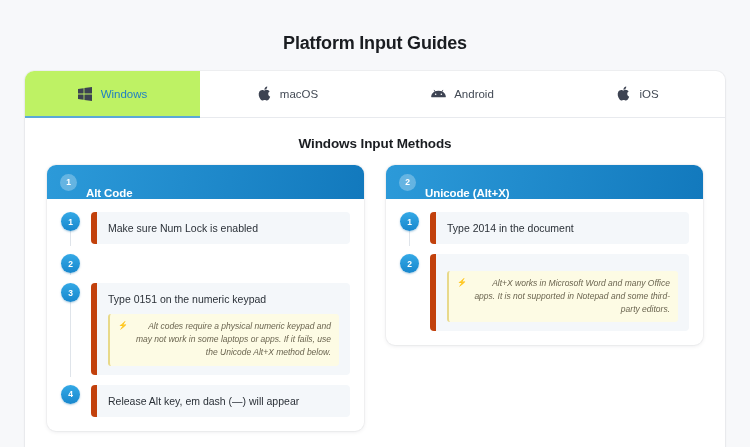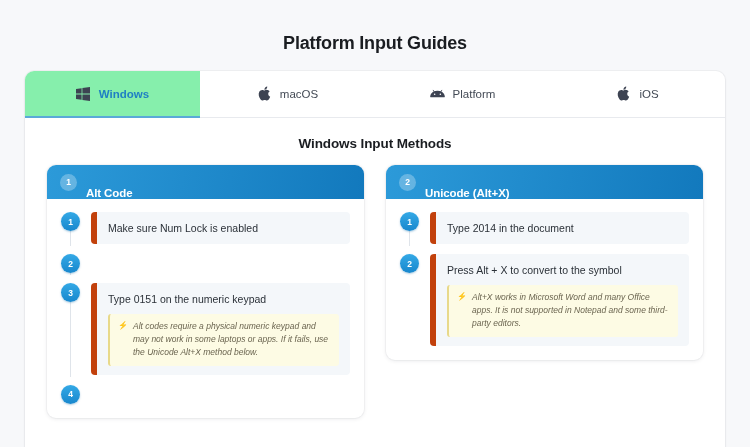--- a/index.html
+++ b/index.html
@@ -45,24 +45,23 @@
     gap: 8px;
     font-size: 11.5px;
     color: #434a55;
     cursor: pointer;
     border-bottom: 2px solid transparent;
     margin-bottom: -1px;
     background: transparent;
   }
 
   .tab.active {
-    background: #86efac;
+    background: #bef264;
     color: #1f7fc4;
     border-bottom-color: #5aa9d8;
-    font-weight: bold;
   }
 
   .tab .ticon {
     display: inline-flex;
     align-items: center;
     justify-content: center;
     width: 15px;
     height: 15px;
   }
   .tab .ticon svg { display: block; }
@@ -204,20 +203,21 @@
     font-size: 8px;
     color: #cbb95f;
     line-height: 1.45;
   }
 
   .note-text {
     font-size: 8.5px;
     font-style: italic;
     color: #6b6550;
     line-height: 1.5;
+    text-align: right;
   }
 </style>
 </head>
 <body>
 
 <h1 class="page-title">Platform Input Guides</h1>
 
 <div class="panel">
 
   <div class="tabs" id="tabs-root">
@@ -243,21 +243,21 @@
       </div>
       <div class="tab">
         <span class="ticon">
           <svg width="16" height="11" viewBox="0 0 20 13">
             <path fill="#3d4352" d="M4.2 4.3C2 5.6 0.5 8 0.2 10.8c-0.03 0.3 0.2 0.6 0.5 0.6h18.6c0.3 0 0.55-0.3 0.5-0.6C19.5 8 18 5.6 15.8 4.3 14.1 3.3 12.1 2.8 10 2.8S5.9 3.3 4.2 4.3z"></path>
             <circle cx="6.2" cy="7.6" r="1.05" fill="#ffffff"></circle>
             <circle cx="13.8" cy="7.6" r="1.05" fill="#ffffff"></circle>
             <path stroke="#3d4352" stroke-width="1.1" stroke-linecap="round" d="M4.3 2.2 5.6 4.1M15.7 2.2 14.4 4.1"></path>
           </svg>
         </span>
-        <span>Platform</span>
+        <span>Android</span>
       </div>
       <div class="tab">
         <span class="ticon">
           <svg width="13" height="15" viewBox="0 0 14 17">
             <path fill="#3d4352" d="M11.2 9c0-2 1.6-2.9 1.7-3-0.9-1.4-2.4-1.5-2.9-1.6-1.2-0.1-2.4 0.7-3 0.7-0.6 0-1.6-0.7-2.6-0.7-1.3 0-2.6 0.8-3.3 2-1.4 2.4-0.4 6 1 8 0.7 1 1.5 2.1 2.5 2 1-0.04 1.4-0.65 2.6-0.65 1.2 0 1.6 0.65 2.6 0.63 1.1-0.02 1.8-1 2.5-2 0.8-1.15 1.1-2.26 1.1-2.32-0.02-0.01-2.2-0.85-2.2-3.06z"></path>
             <path fill="#3d4352" d="M9.3 3.1c0.55-0.66 0.92-1.58 0.82-2.5-0.79 0.03-1.75 0.53-2.31 1.19-0.5 0.58-0.94 1.52-0.82 2.42 0.88 0.07 1.78-0.45 2.31-1.11z"></path>
           </svg>
         </span>
         <span>iOS</span>
       </div>
@@ -297,20 +297,23 @@
               <div class="note">
                 <span class="note-icon">⚡</span>
                 <span class="note-text">Alt codes require a physical numeric keypad and may not work in some laptops or apps. If it fails, use the Unicode Alt+X method below.</span>
               </div>
             </div>
           </div>
           <div class="step">
             <div class="step-marker">
               <div class="step-num">4</div>
             </div>
+            <div class="step-content">
+              <div class="step-text">Release Alt key, em dash (—) will appear</div>
+            </div>
           </div>
         </div>
       </div>
       <div class="card">
         <div class="card-header">
           <div class="card-header-badge">2</div>
           <div class="card-header-title">Unicode (Alt+X)</div>
         </div>
         <div class="card-body">
           <div class="step">
@@ -320,21 +323,20 @@
             </div>
             <div class="step-content">
               <div class="step-text">Type 2014 in the document</div>
             </div>
           </div>
           <div class="step">
             <div class="step-marker">
               <div class="step-num">2</div>
             </div>
             <div class="step-content">
-              <div class="step-text">Press Alt + X to convert to the symbol</div>
               <div class="note">
                 <span class="note-icon">⚡</span>
                 <span class="note-text">Alt+X works in Microsoft Word and many Office apps. It is not supported in Notepad and some third-party editors.</span>
               </div>
             </div>
           </div>
         </div>
       </div>
     </div>
 

